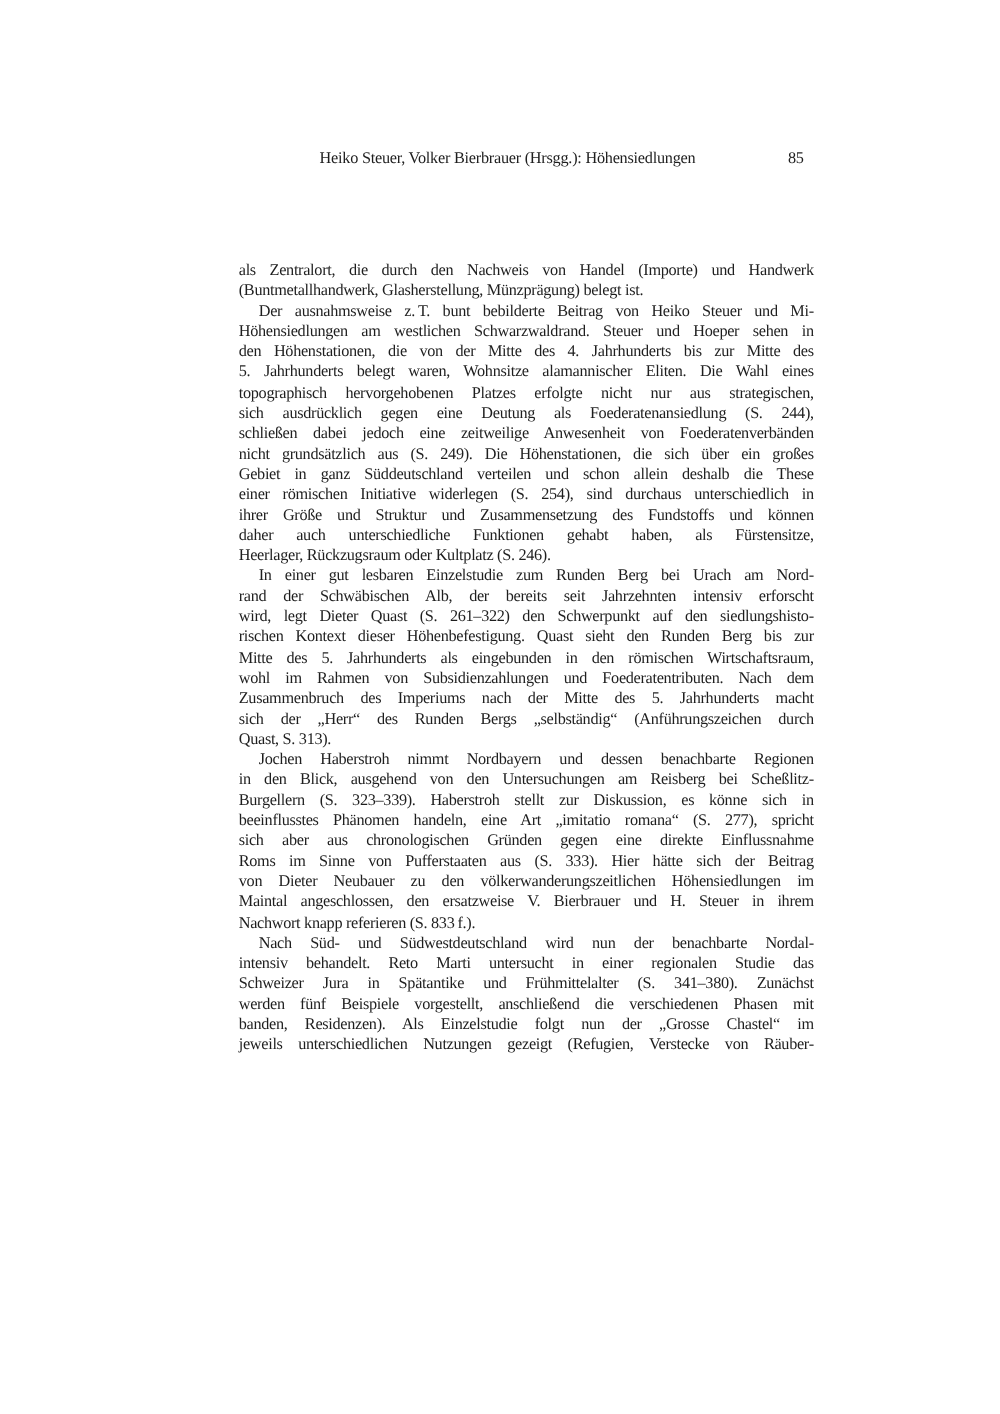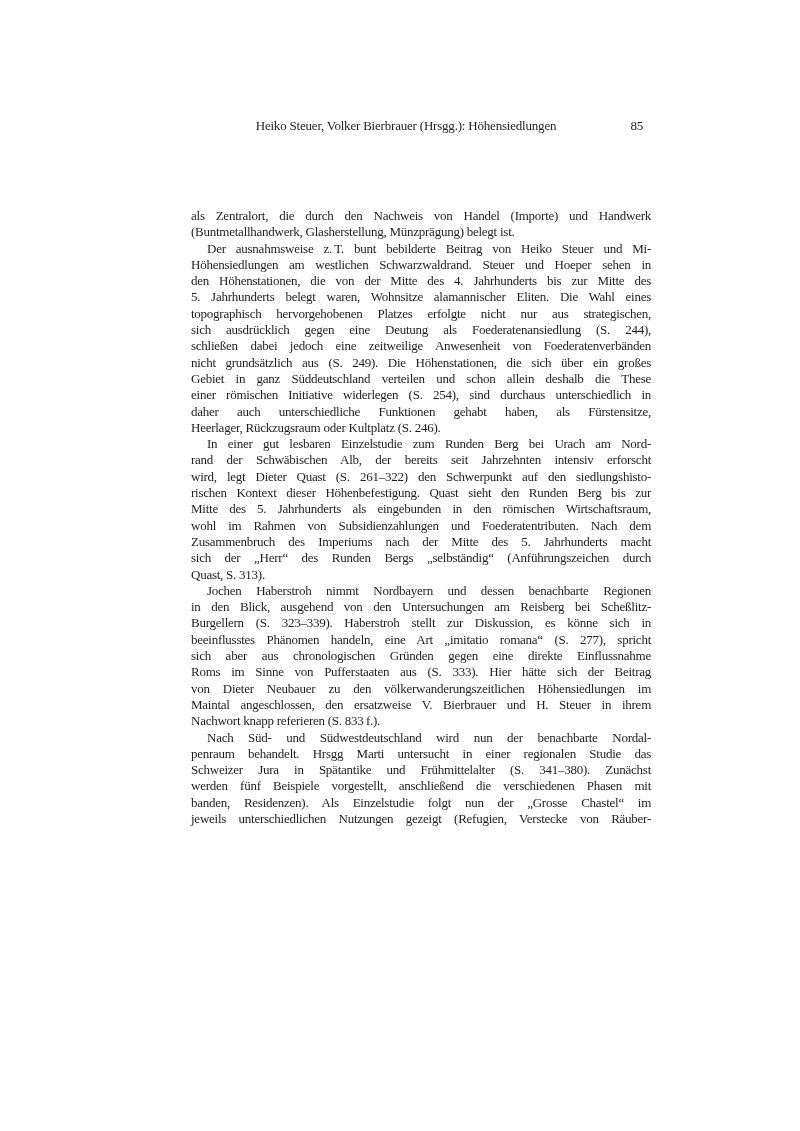--- a/index.html
+++ b/index.html
@@ -75,20 +75,21 @@
       <div class="ln first">Der ausnahmsweise z. T. bunt bebilderte Beitrag von Heiko Steuer und Mi-</div>
       <div class="ln">Höhensiedlungen am westlichen Schwarzwaldrand. Steuer und Hoeper sehen in</div>
       <div class="ln">den Höhenstationen, die von der Mitte des 4. Jahrhunderts bis zur Mitte des</div>
       <div class="ln">5. Jahrhunderts belegt waren, Wohnsitze alamannischer Eliten. Die Wahl eines</div>
       <div class="ln">topographisch hervorgehobenen Platzes erfolgte nicht nur aus strategischen,</div>
       <div class="ln">sich ausdrücklich gegen eine Deutung als Foederatenansiedlung (S. 244),</div>
       <div class="ln">schließen dabei jedoch eine zeitweilige Anwesenheit von Foederatenverbänden</div>
       <div class="ln">nicht grundsätzlich aus (S. 249). Die Höhenstationen, die sich über ein großes</div>
       <div class="ln">Gebiet in ganz Süddeutschland verteilen und schon allein deshalb die These</div>
       <div class="ln">einer römischen Initiative widerlegen (S. 254), sind durchaus unterschiedlich in</div>
+      <div class="ln">ihrer Größe und Struktur und Zusammensetzung des Fundstoffs und können</div>
       <div class="ln">daher auch unterschiedliche Funktionen gehabt haben, als Fürstensitze,</div>
       <div class="ln pe">Heerlager, Rückzugsraum oder Kultplatz (S. 246).</div>
     </div>
 
     <div class="paragraph">
       <div class="ln first">In einer gut lesbaren Einzelstudie zum Runden Berg bei Urach am Nord-</div>
       <div class="ln">rand der Schwäbischen Alb, der bereits seit Jahrzehnten intensiv erforscht</div>
       <div class="ln">wird, legt Dieter Quast (S. 261–322) den Schwerpunkt auf den siedlungshisto-</div>
       <div class="ln">rischen Kontext dieser Höhenbefestigung. Quast sieht den Runden Berg bis zur</div>
       <div class="ln">Mitte des 5. Jahrhunderts als eingebunden in den römischen Wirtschaftsraum,</div>
@@ -105,21 +106,21 @@
       <div class="ln">beeinflusstes Phänomen handeln, eine Art „imitatio romana“ (S. 277), spricht</div>
       <div class="ln">sich aber aus chronologischen Gründen gegen eine direkte Einflussnahme</div>
       <div class="ln">Roms im Sinne von Pufferstaaten aus (S. 333). Hier hätte sich der Beitrag</div>
       <div class="ln">von Dieter Neubauer zu den völkerwanderungszeitlichen Höhensiedlungen im</div>
       <div class="ln">Maintal angeschlossen, den ersatzweise V. Bierbrauer und H. Steuer in ihrem</div>
       <div class="ln pe">Nachwort knapp referieren (S. 833 f.).</div>
     </div>
 
     <div class="paragraph">
       <div class="ln first">Nach Süd- und Südwestdeutschland wird nun der benachbarte Nordal-</div>
-      <div class="ln">penraum behandelt. Hrsgg Marti untersucht in einer regionalen Studie das</div>
+      <div class="ln">intensiv behandelt. Reto Marti untersucht in einer regionalen Studie das</div>
       <div class="ln">Schweizer Jura in Spätantike und Frühmittelalter (S. 341–380). Zunächst</div>
       <div class="ln">werden fünf Beispiele vorgestellt, anschließend die verschiedenen Phasen mit</div>
       <div class="ln">banden, Residenzen). Als Einzelstudie folgt nun der „Grosse Chastel“ im</div>
       <div class="ln">jeweils unterschiedlichen Nutzungen gezeigt (Refugien, Verstecke von Räuber-</div>
     </div>
 
   </main>
 </div>
 
 </body></html>

